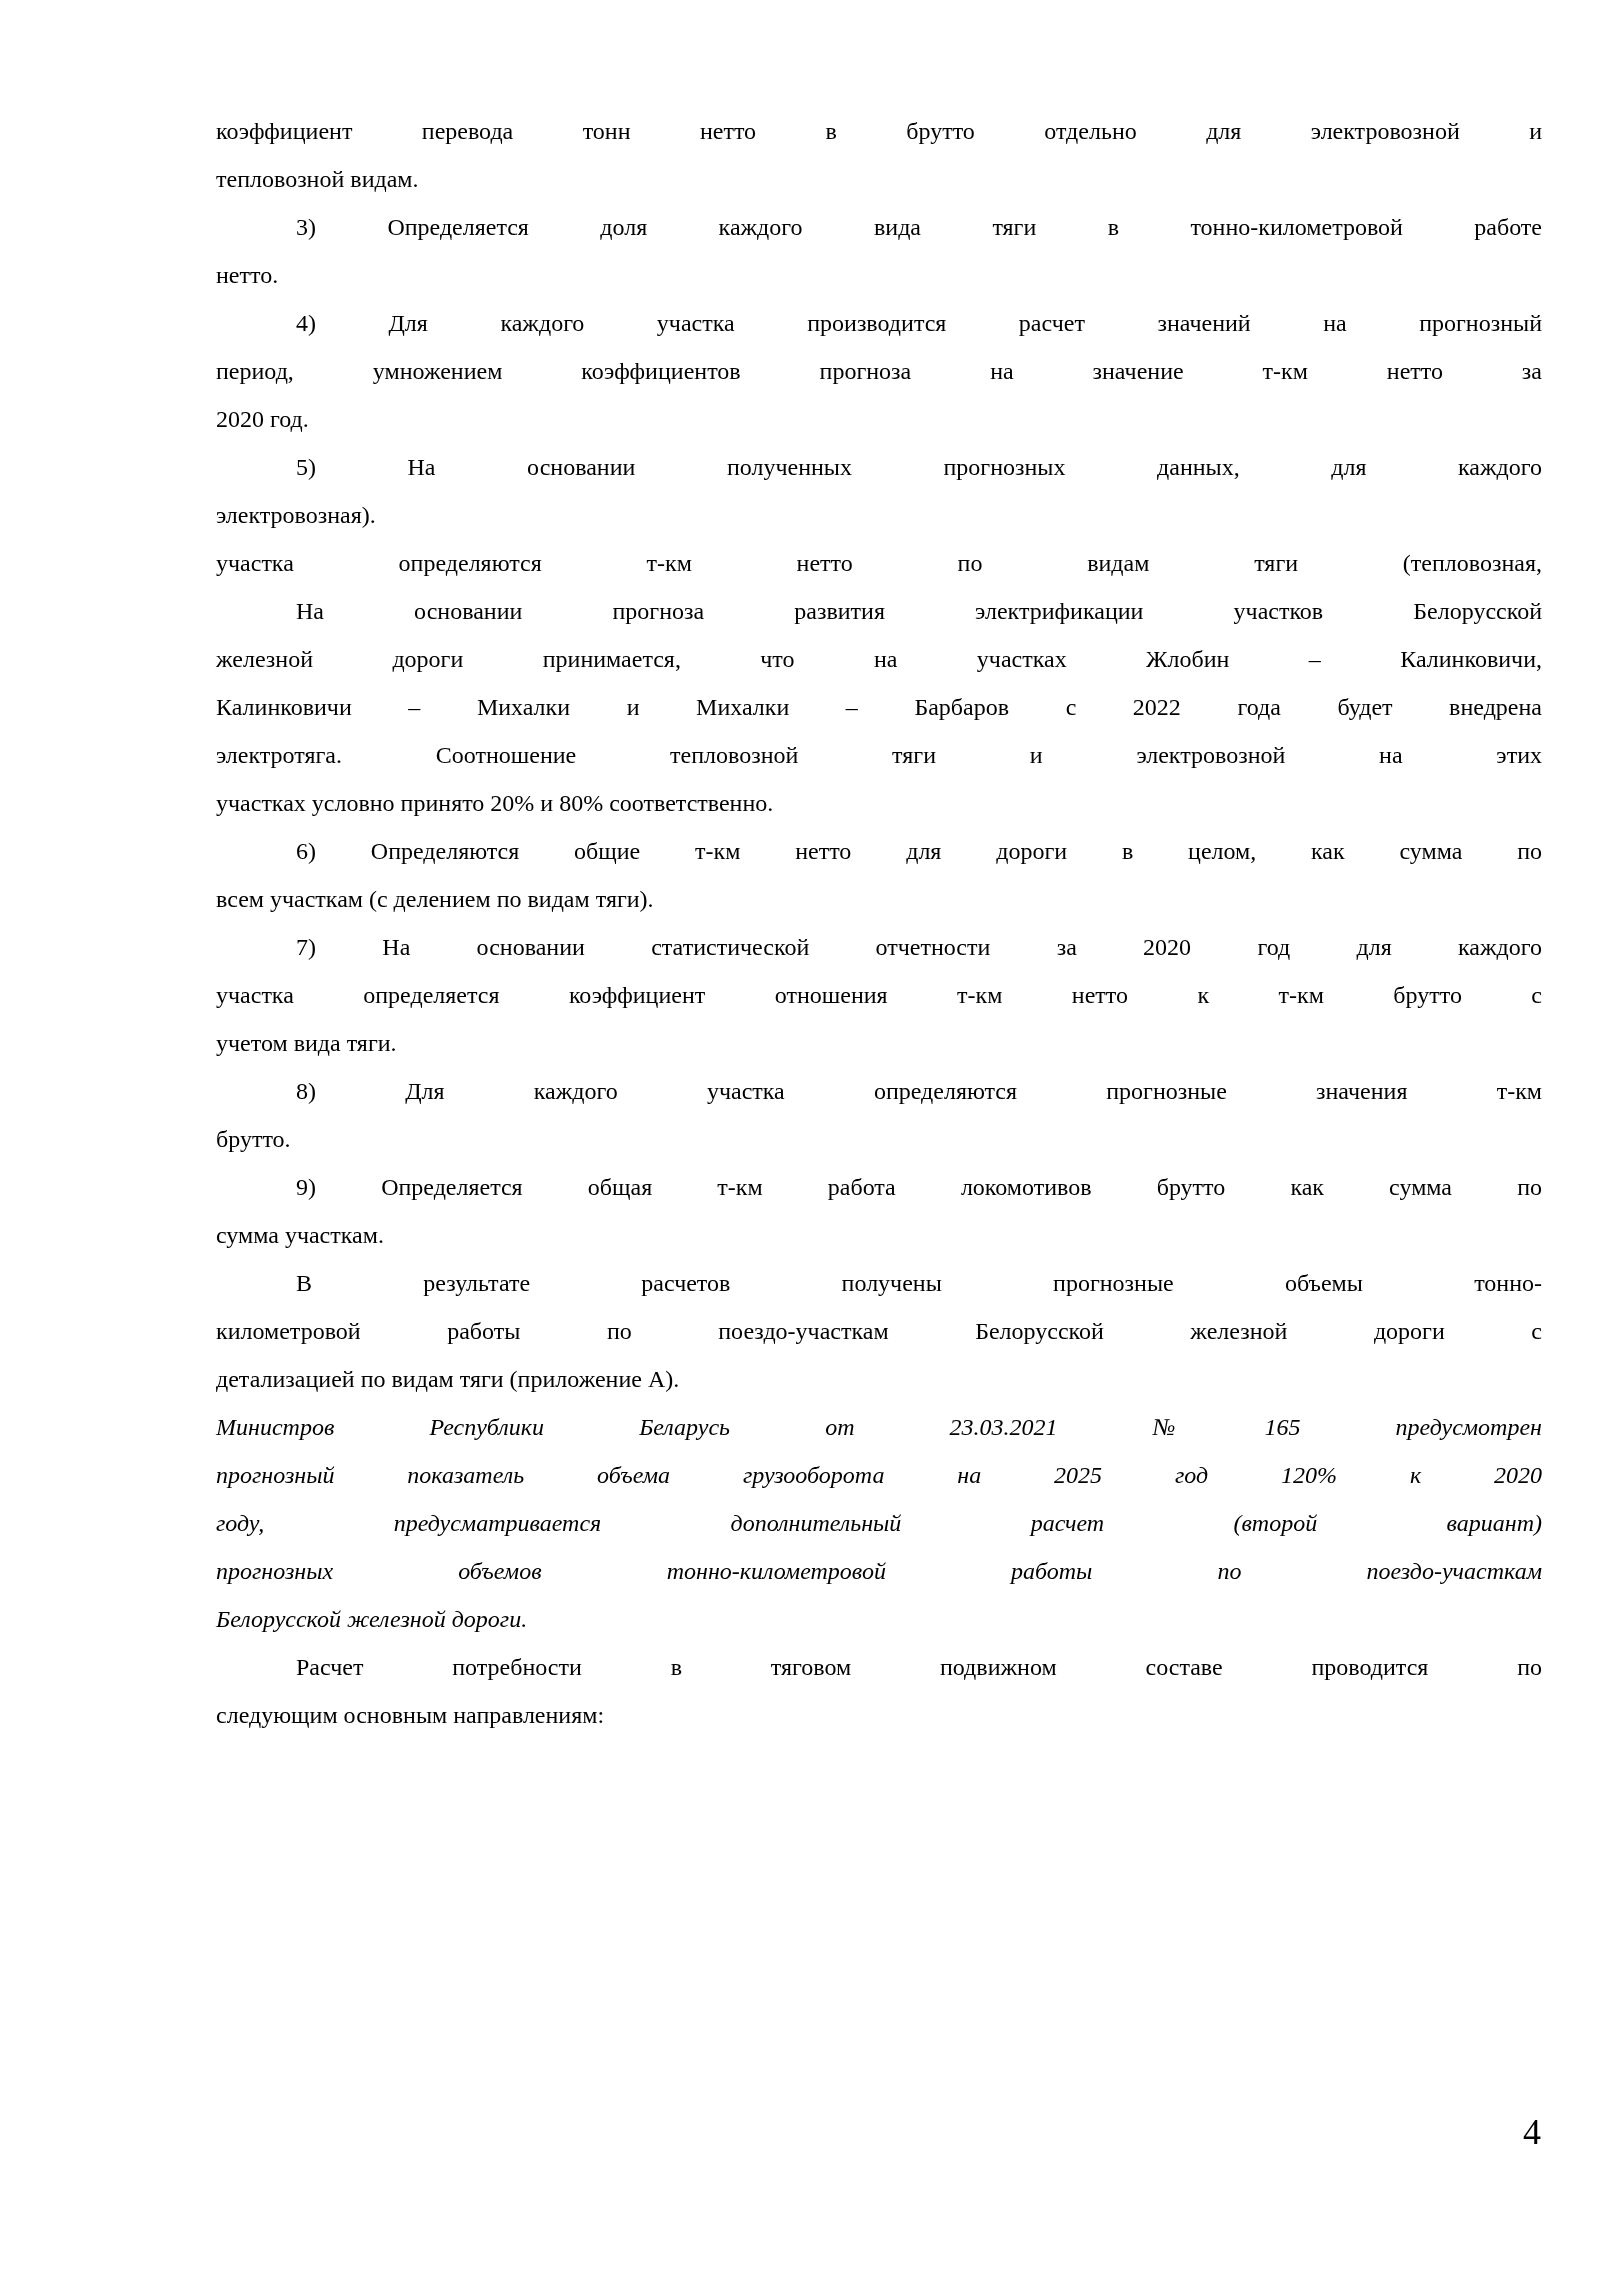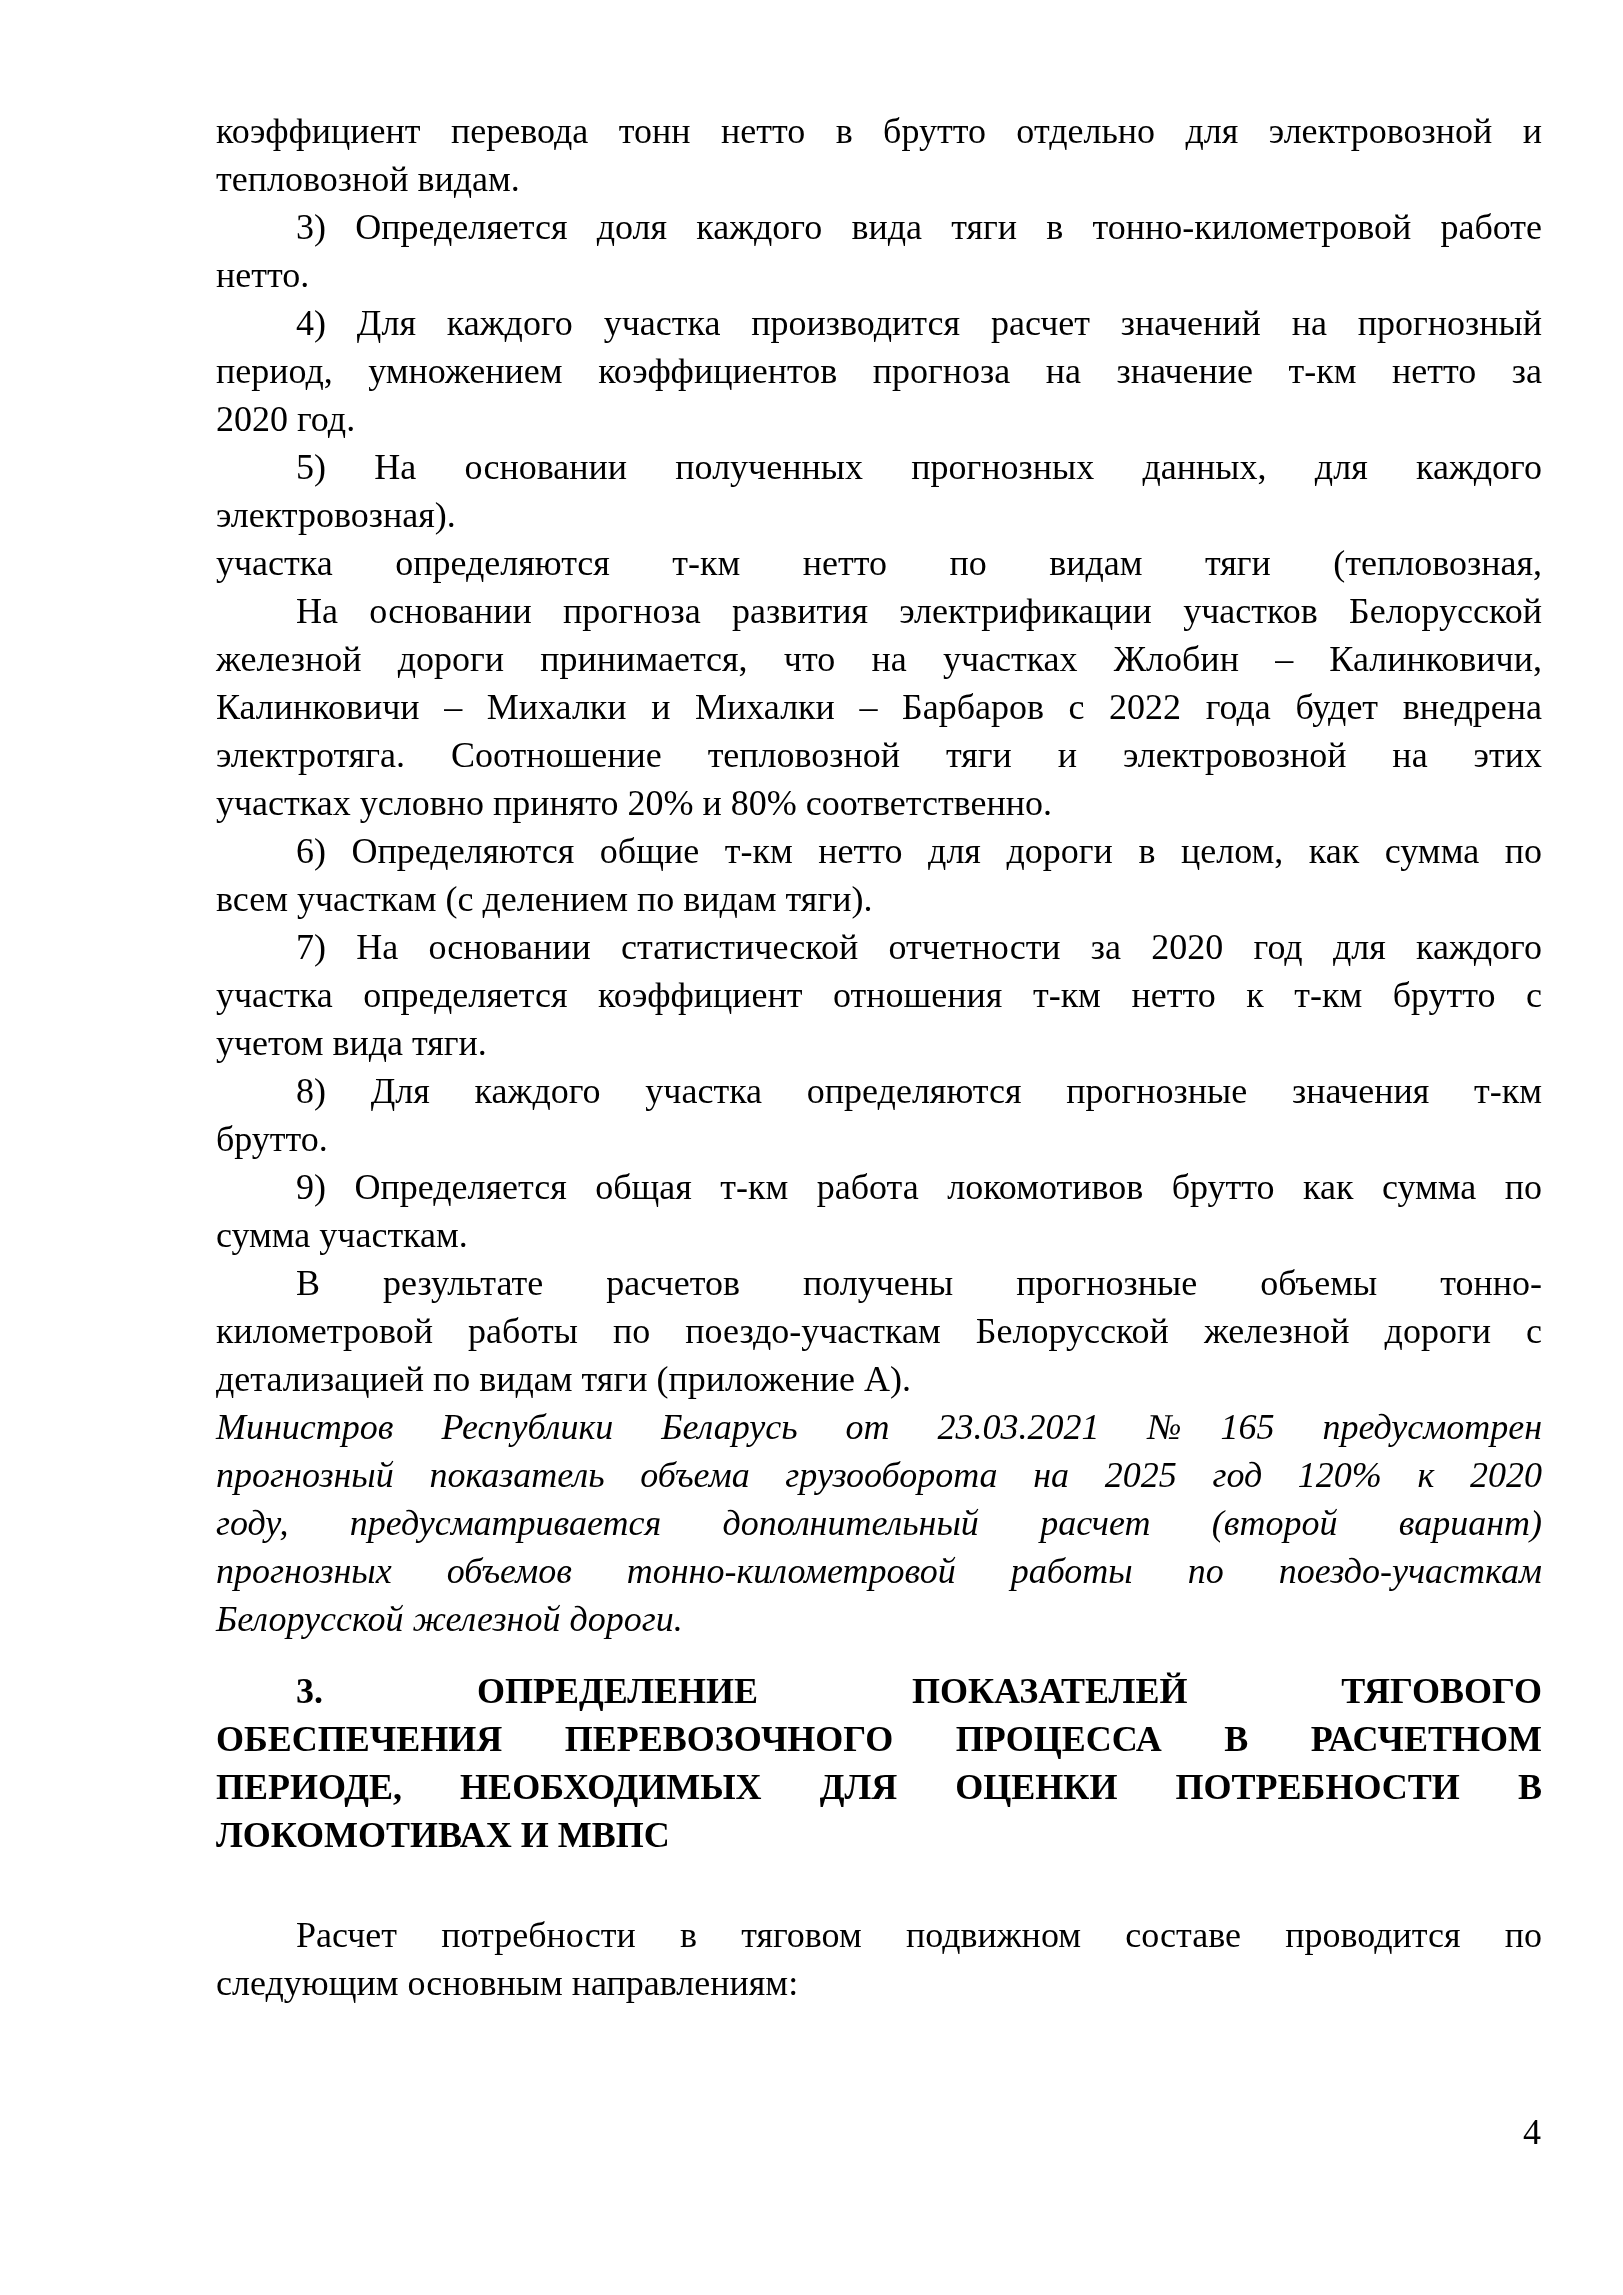--- a/index.html
+++ b/index.html
@@ -13,21 +13,21 @@
     overflow:hidden;
   }
   .text-block{
     position:absolute;
     left:216px;
     top:107px;
     width:1326px;
   }
   .para{margin:0;padding:0;}
   .line{
-    font-size:36px;
+    font-size:24px;
     line-height:48px;
     text-align:justify;
     text-align-last:justify;
   }
   .line.last{text-align-last:left;}
   .para.indent .line.first{text-indent:80px;}
   .para.italic .line{font-style:italic;}
   .para.heading .line{font-weight:700;}
   .para.heading{margin-top:23.6px;margin-bottom:52px;}
   .page-number{
@@ -90,26 +90,20 @@
         <div class="line">километровой работы по поездо-участкам Белорусской железной дороги с</div>
         <div class="line last">детализацией по видам тяги (приложение А).</div>
       </div>
       <div class="para italic indent">
         <div class="line">Министров Республики Беларусь от 23.03.2021 №165 предусмотрен</div>
         <div class="line">прогнозный показатель объема грузооборота на 2025 год 120% к 2020</div>
         <div class="line">году, предусматривается дополнительный расчет (второй вариант)</div>
         <div class="line">прогнозных объемов тонно-километровой работы по поездо-участкам</div>
         <div class="line last">Белорусской железной дороги.</div>
       </div>
-      <div class="para heading indent">
-        <div class="line first">3. ОПРЕДЕЛЕНИЕ ПОКАЗАТЕЛЕЙ ТЯГОВОГО</div>
-        <div class="line">ОБЕСПЕЧЕНИЯ ПЕРЕВОЗОЧНОГО ПРОЦЕССА В РАСЧЕТНОМ</div>
-        <div class="line">ПЕРИОДЕ, НЕОБХОДИМЫХ ДЛЯ ОЦЕНКИ ПОТРЕБНОСТИ В</div>
-        <div class="line last">ЛОКОМОТИВАХ И МВПС</div>
-      </div>
       <div class="para body indent">
         <div class="line first">Расчет потребности в тяговом подвижном составе проводится по</div>
         <div class="line last">следующим основным направлениям:</div>
       </div>
     </div>
   <div class="page-number">4</div>
 </div>
 
 
 </body></html>

